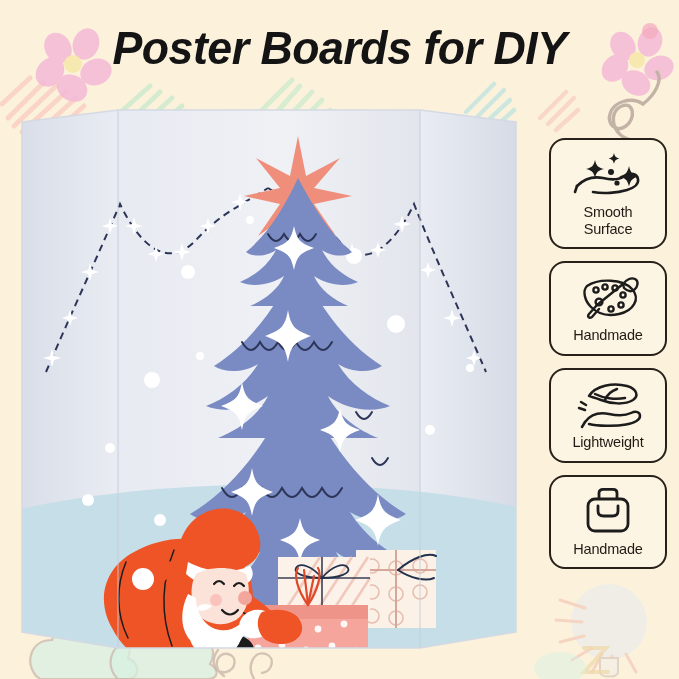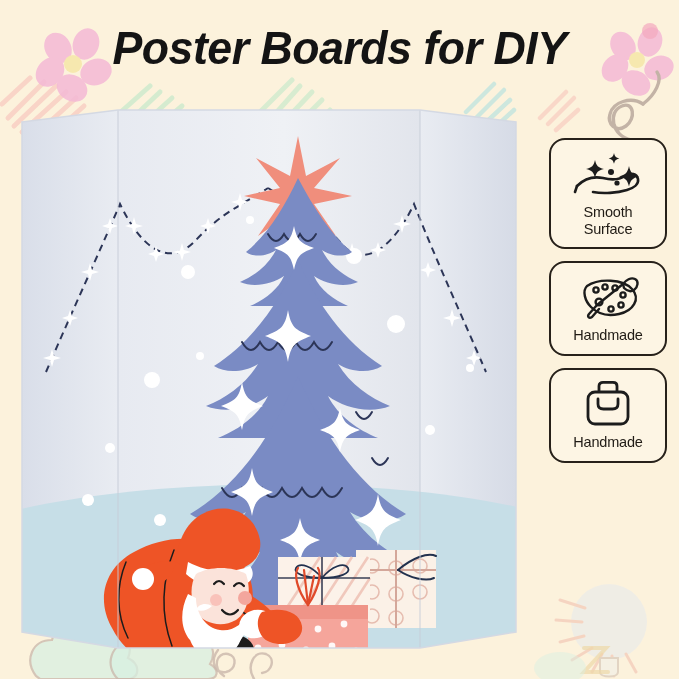--- a/index.html
+++ b/index.html
@@ -521,20 +521,36 @@
           <circle cx="40" cy="36" r="2.6"></circle>
           <circle cx="28" cy="29" r="3.4"></circle>
           <path d="M26 32 L52 11"></path>
           <path d="M52 11 C55 7 60 4 64 6 C68 8 67 14 63 17 C60 19 56 18 53 15 Z"></path>
           <path d="M26 32 L18 41 C16 43.6 18 46 21 44 L28 36"></path>
         </g>
       </svg>
       <div class="card-label">Handmade</div>
     </div>
 
+    <div class="card">
+      <svg class="card-icon" width="74" height="50" viewBox="0 0 74 50">
+        <g fill="none" stroke="#1C1C1C" stroke-width="2.5" stroke-linecap="round" stroke-linejoin="round">
+          <path d="M18 16 C24 6 42 2 56 6 C66 9 68 16 62 20 C54 25 40 24 30 20
+                   C24 17.6 20 17 18 16 Z"></path>
+          <path d="M24 14 C32 18 44 20 54 18"></path>
+          <path d="M34 20 C36 15 40 11 46 9"></path>
+          <path d="M10 22 L15 25"></path>
+          <path d="M8 28 L14 30"></path>
+          <path d="M14 42 C20 34 28 32 38 34 C46 35.6 54 36 60 33
+                   C65 30.6 69 32 69 36 C69 40 63 43 55 44.6 C44 46.6 26 46 18 44"></path>
+          <path d="M14 42 L11 47"></path>
+        </g>
+      </svg>
+      <div class="card-label">Lightweight</div>
+    </div>
 
     <div class="card">
       <svg class="card-icon" width="60" height="50" viewBox="0 0 60 50">
         <g fill="none" stroke="#1C1C1C" stroke-width="2.8" stroke-linecap="round" stroke-linejoin="round">
           <path d="M21 11 L21 6 C21 3.8 22.6 2.4 25 2.4 L35 2.4 C37.4 2.4 39 3.8 39 6 L39 11"></path>
           <rect x="10" y="12" width="40" height="32" rx="7"></rect>
           <path d="M20 19 L20 24 C20 27 22 29 25.5 29 L34.5 29 C38 29 40 27 40 24 L40 19"></path>
         </g>
       </svg>
       <div class="card-label">Handmade</div>

